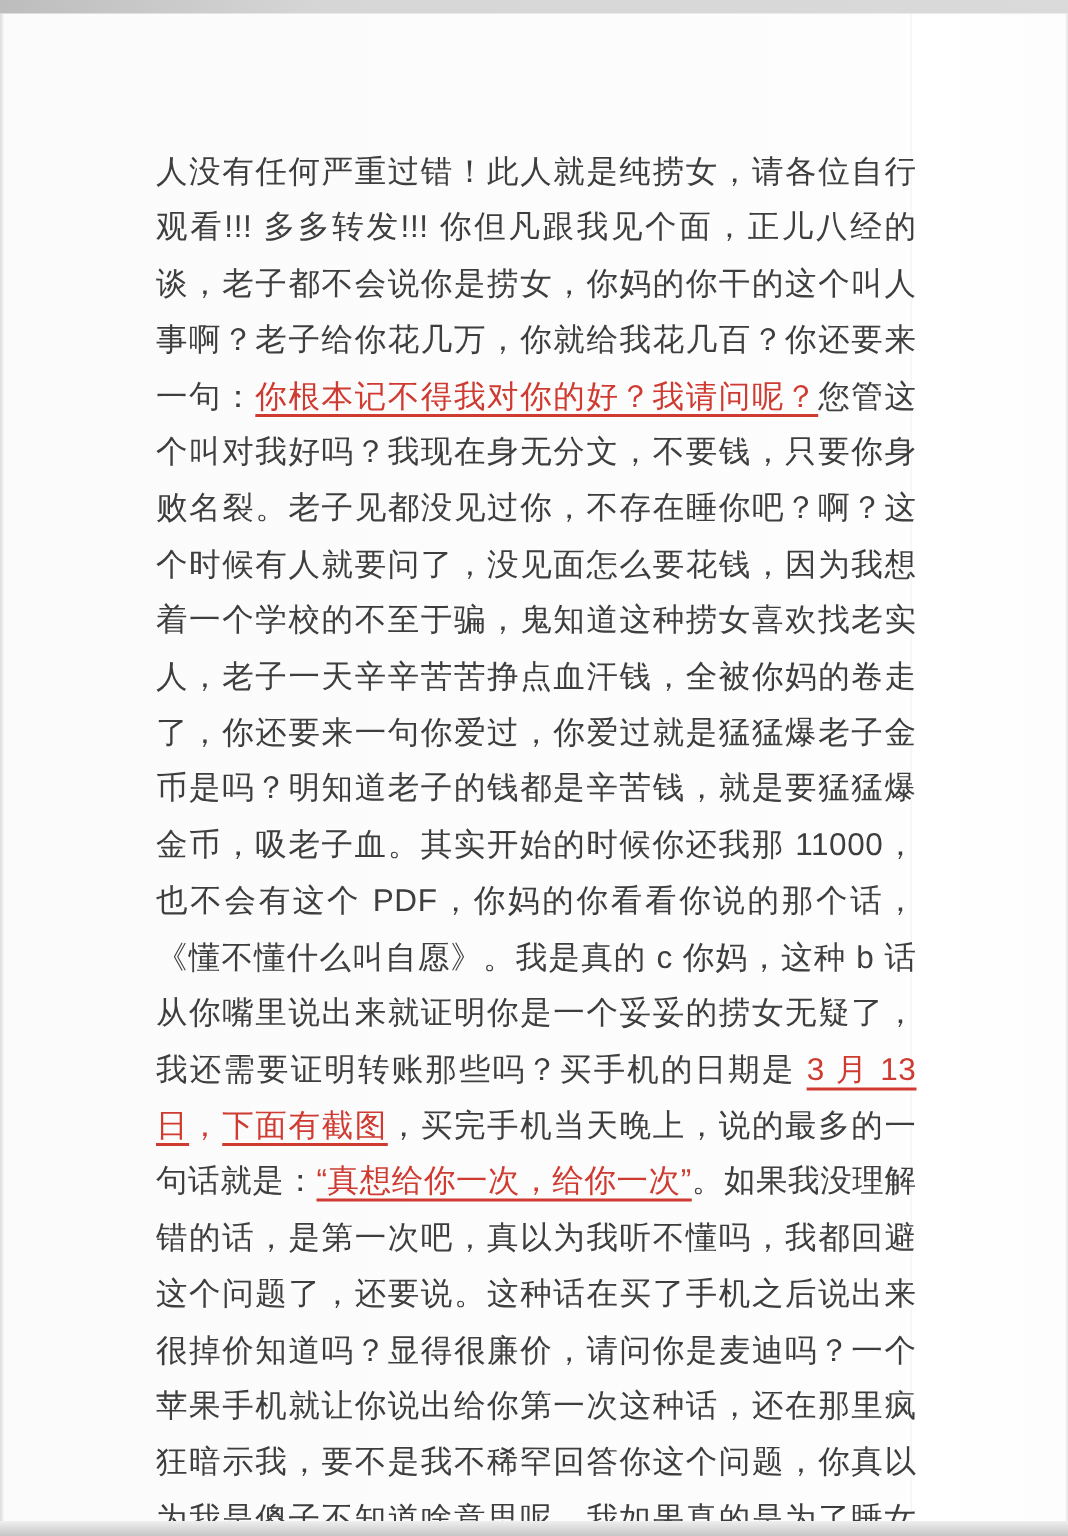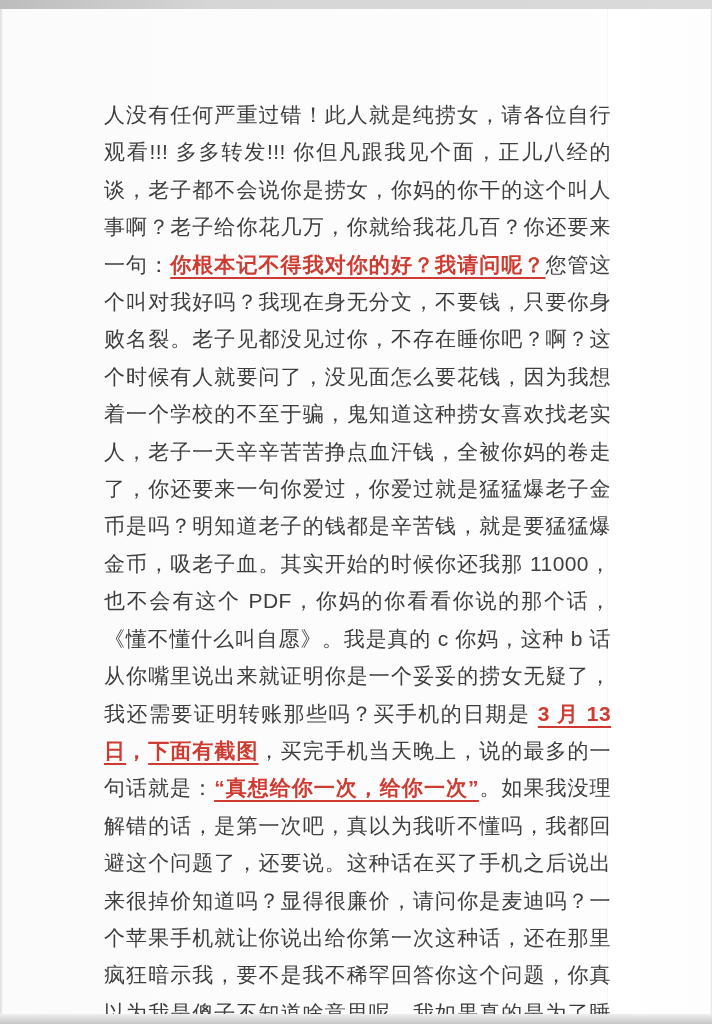--- a/index.html
+++ b/index.html
@@ -54,21 +54,21 @@
     width: 507px;
     font-size: 21px;
     line-height: 37.4px;
     letter-spacing: 0.4px;
     color: #3e3e3e;
     text-align: justify;
     word-break: break-all;
   }
   .seg-red {
     color: #cf3a31;
-    font-weight: 700;
+    font-weight: 400;
   }
   .seg-underline {
     text-decoration: underline;
     text-decoration-color: #cf3a31;
     text-decoration-thickness: 2px;
     text-underline-offset: 5px;
   }
 </style>
 </head>
 <body>

